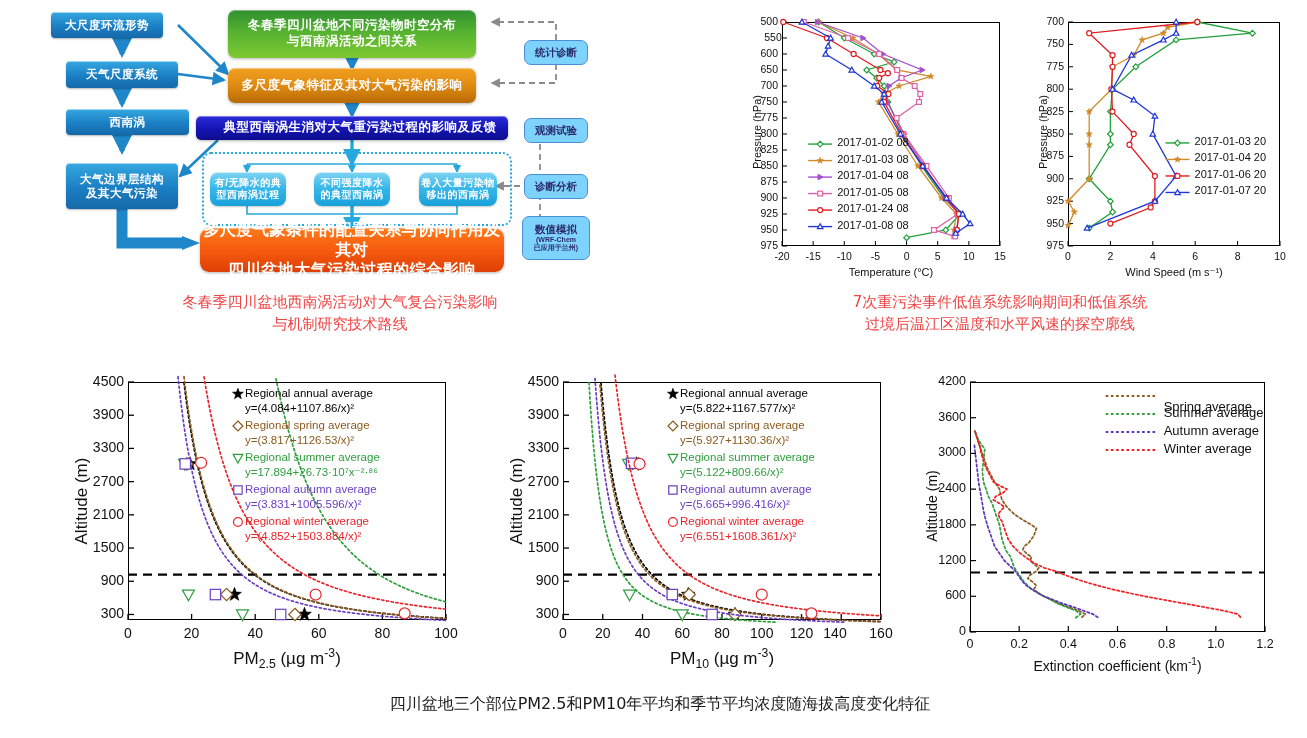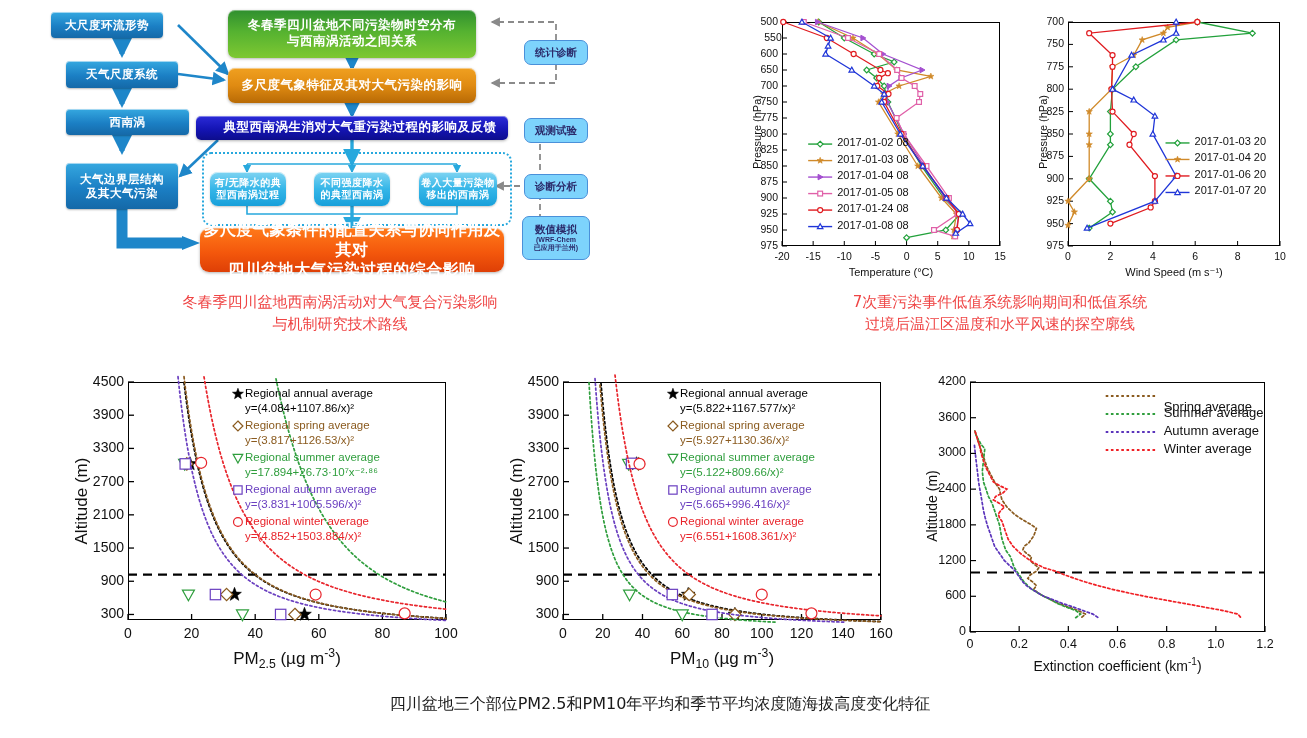--- a/index.html
+++ b/index.html
@@ -619,21 +619,21 @@
     <div class="tick ytick" style="left: 60px; top: 71.4186px; width: 44px; font-size: 14px;">3300</div>
     <div class="tick ytick" style="left: 60px; top: 38.2093px; width: 44px; font-size: 14px;">3900</div>
     <div class="tick ytick" style="left: 60px; top: 5px; width: 44px; font-size: 14px;">4500</div>
     <div class="tick xtick" style="left: 88px; top: 257px; width: 40px; font-size: 14px;">0</div>
     <div class="tick xtick" style="left: 127.75px; top: 257px; width: 40px; font-size: 14px;">20</div>
     <div class="tick xtick" style="left: 167.5px; top: 257px; width: 40px; font-size: 14px;">40</div>
     <div class="tick xtick" style="left: 207.25px; top: 257px; width: 40px; font-size: 14px;">60</div>
     <div class="tick xtick" style="left: 247px; top: 257px; width: 40px; font-size: 14px;">80</div>
     <div class="tick xtick" style="left: 286.75px; top: 257px; width: 40px; font-size: 14px;">100</div>
     <div class="tick xtick" style="left: 326.5px; top: 257px; width: 40px; font-size: 14px;">120</div>
-    <div class="tick xtick" style="left: 368px; top: 257px; width: 40px; font-size: 14px;">140</div>
+    <div class="tick xtick" style="left: 360px; top: 257px; width: 40px; font-size: 14px;">140</div>
     <div class="tick xtick" style="left: 406px; top: 257px; width: 40px; font-size: 14px;">160</div>
     <div class="ylab" style="left: 2px; top: 123px; width: 120px; text-align: center; font-size: 17px;">Altitude (m)</div>
     <div class="xlab" style="left: 108px; top: 278px; width: 318px; font-size: 17px;">PM<sub>10</sub> (µg m<sup>-3</sup>)</div>
     <div class="pmleg" style="left: 224.94px; top: 18px; color: rgb(0, 0, 0);"><span>Regional annual average</span><span class="eq">y=(5.822+1167.577/x)²</span></div>
     <div class="pmleg" style="left: 224.94px; top: 50px; color: rgb(138, 90, 30);"><span>Regional spring average</span><span class="eq">y=(5.927+1130.36/x)²</span></div>
     <div class="pmleg" style="left: 224.94px; top: 82px; color: rgb(47, 158, 61);"><span>Regional summer average</span><span class="eq">y=(5.122+809.66/x)²</span></div>
     <div class="pmleg" style="left: 224.94px; top: 114px; color: rgb(106, 63, 192);"><span>Regional autumn average</span><span class="eq">y=(5.665+996.416/x)²</span></div>
     <div class="pmleg" style="left: 224.94px; top: 146px; color: rgb(232, 36, 43);"><span>Regional winter average</span><span class="eq">y=(6.551+1608.361/x)²</span></div>
   </div>
 <div class="chart" id="ext-chart" style="left:900px;top:368px;width:400px;height:310px;">

